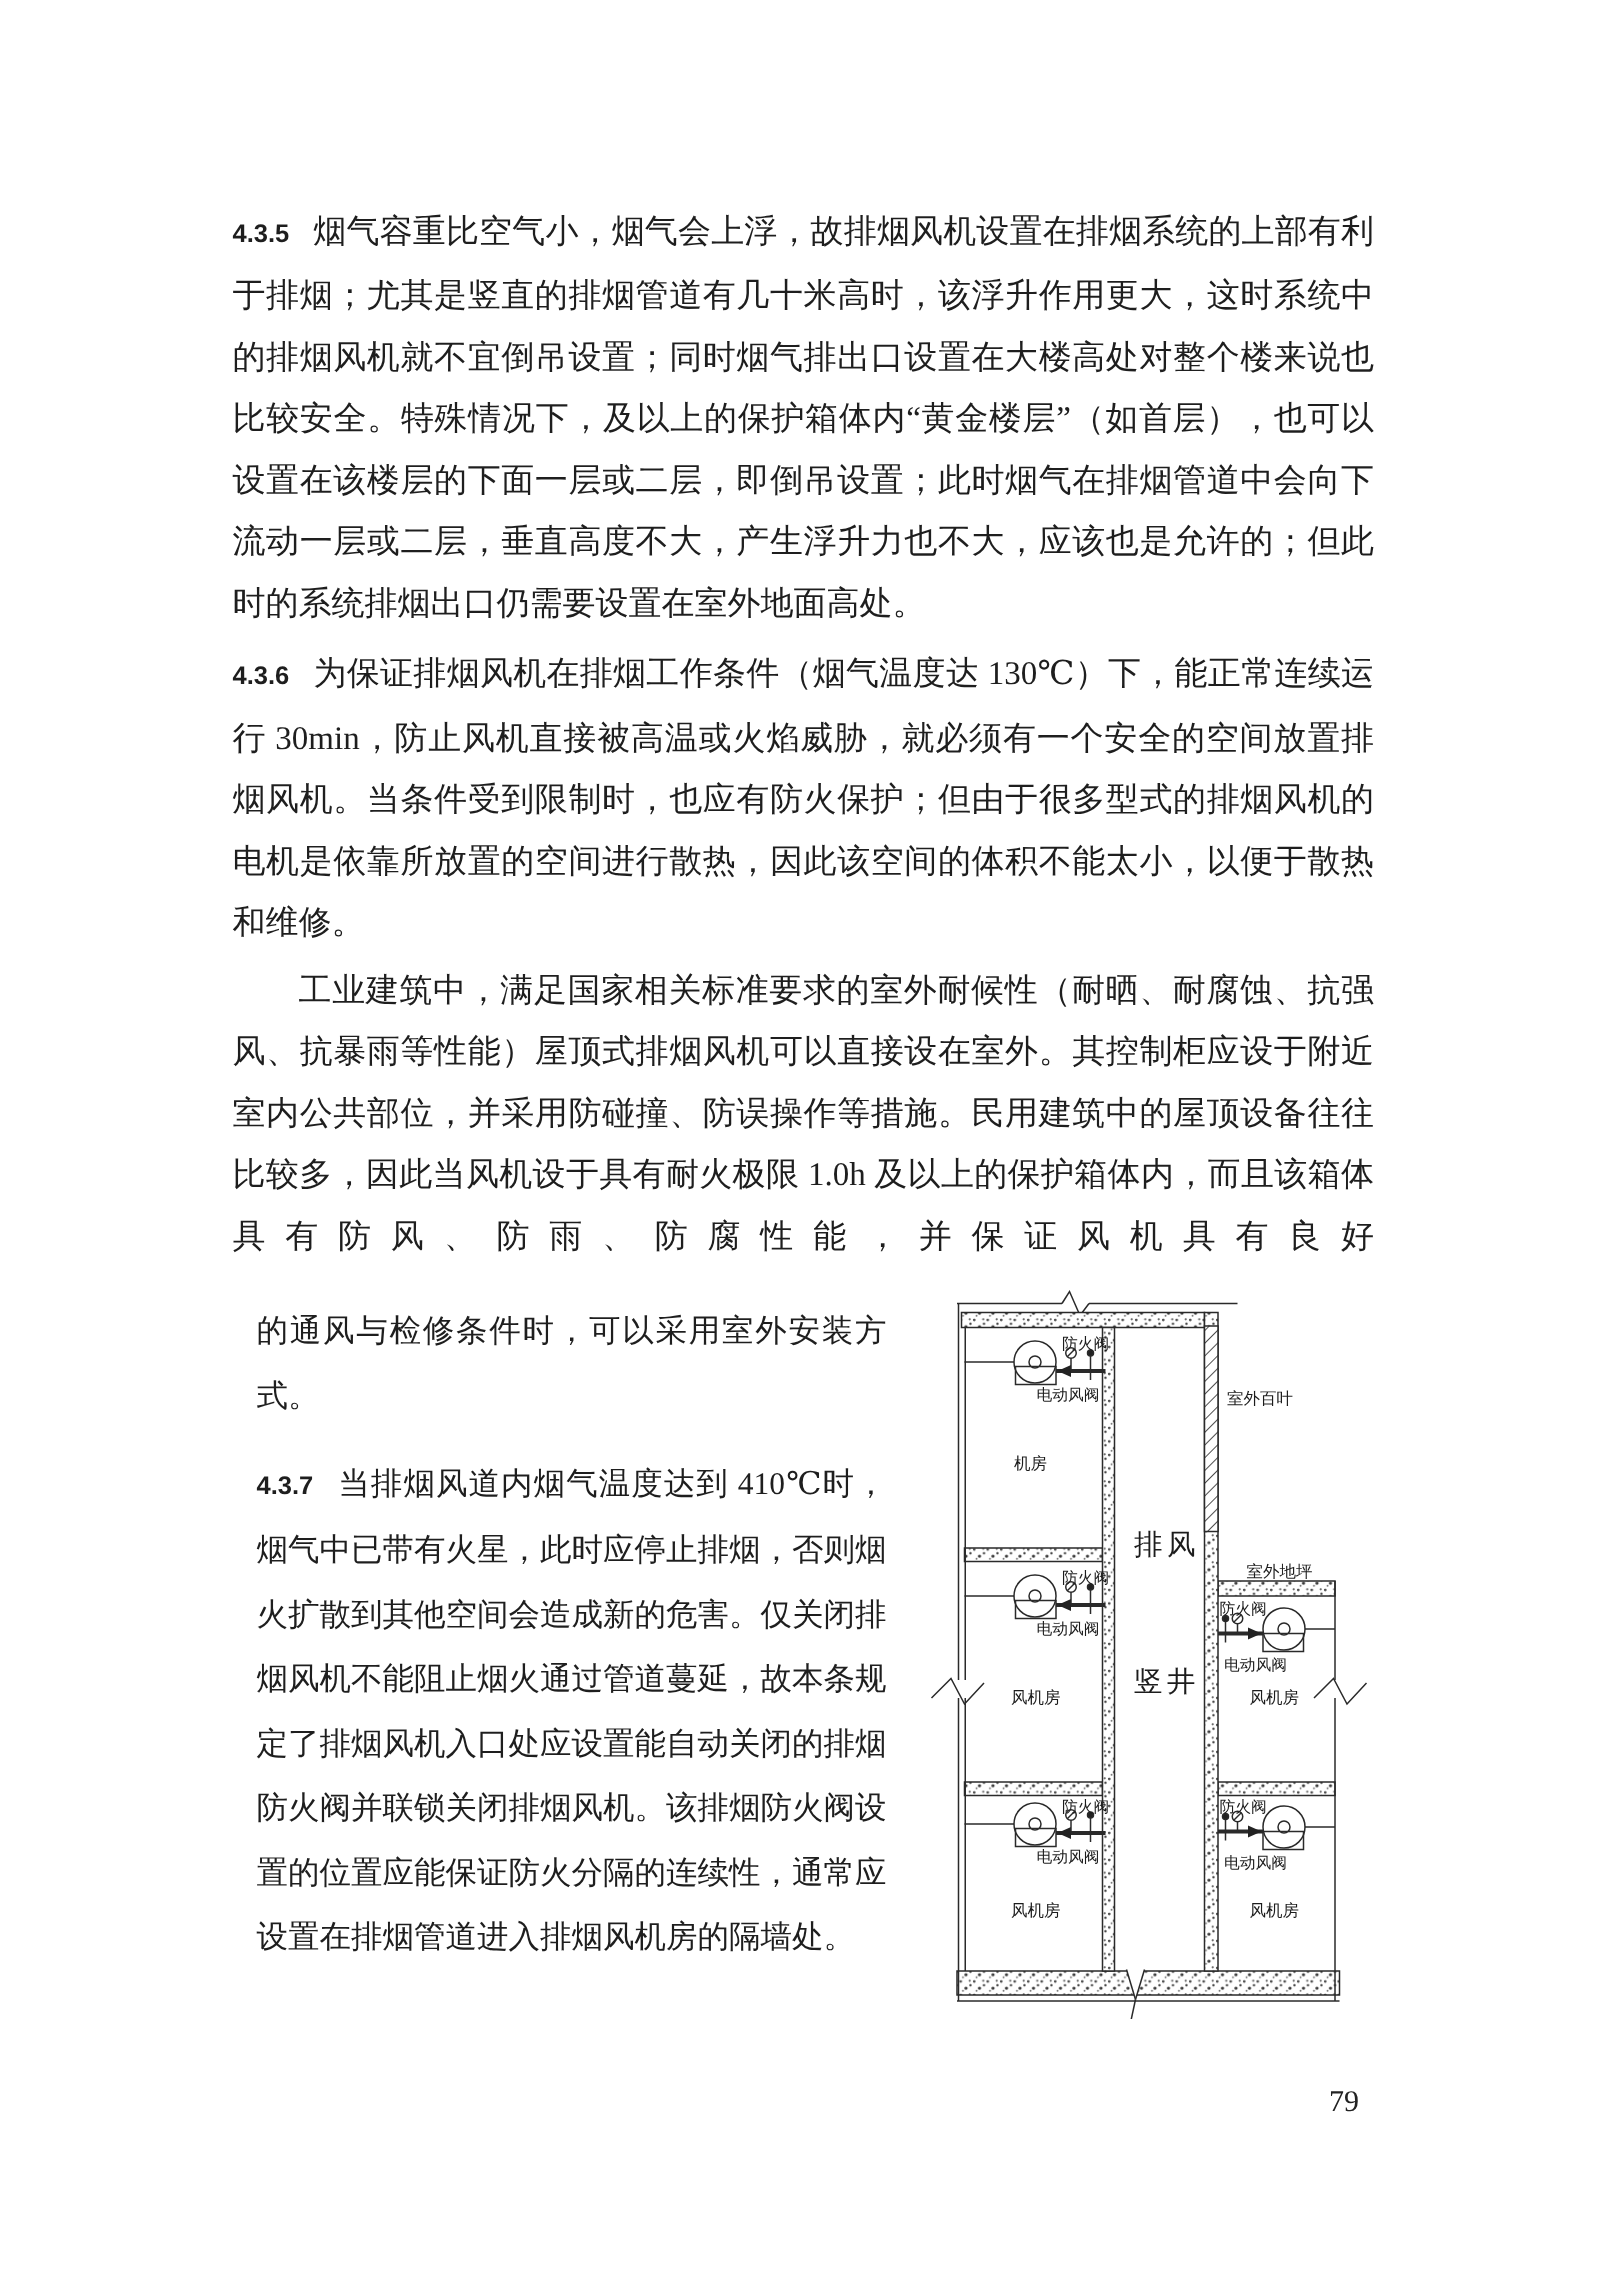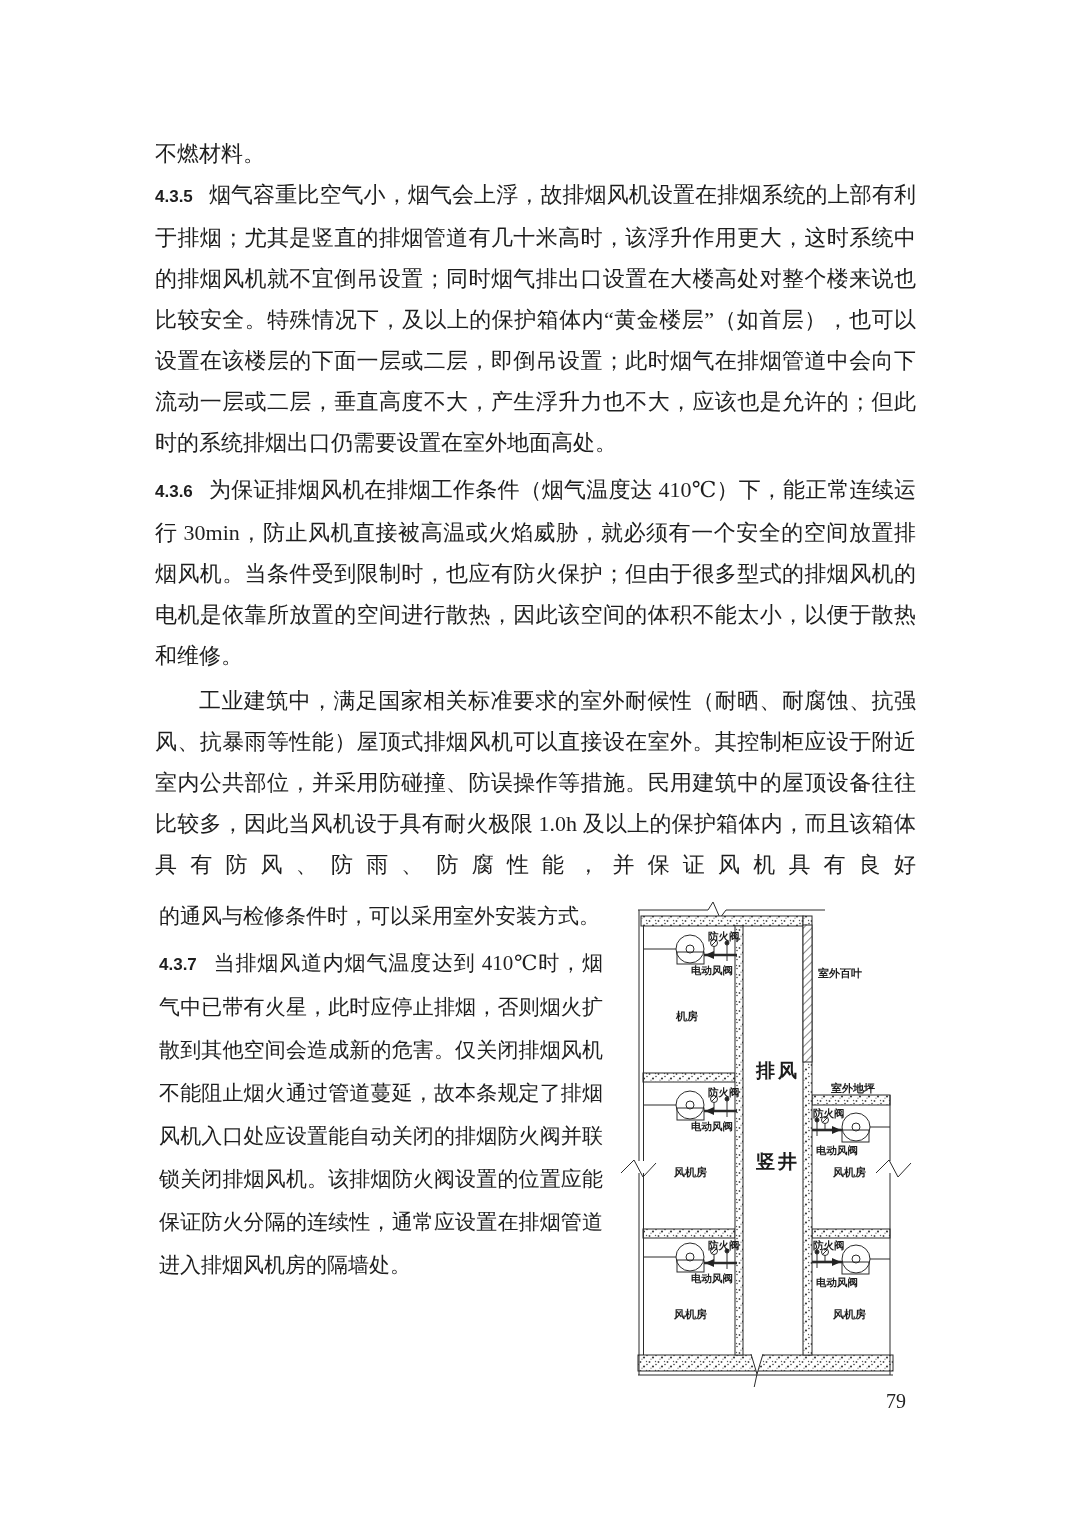--- a/index.html
+++ b/index.html
@@ -30,23 +30,23 @@
   .mt4{margin-top:4px;}
   .wrap-region{
     display:flex;align-items:flex-start;
     margin-top:6px;
   }
   .text-column{
     width:452px;flex:none;
     font-size:21px;line-height:43px;
     text-align:justify;
   }
-  .text-column p{margin:4px;}
+  .text-column p{margin:16px;}
   .fig-column{
-    width:306px;flex:none;margin-left:auto;font-weight:bold;
+    width:306px;flex:none;margin-left:auto;
   }
   .fig-column svg{display:block;}
   .fig-caption{
     font-size:21px;text-align:center;margin-top:2px;
     letter-spacing:1px;color:#222;
   }
   .page-number{
     position:absolute;left:886px;top:1390px;
     font-size:20px;color:#222;
   }
@@ -56,25 +56,24 @@
   }
   .fig-small{font-size:10.5px;}
   .fig-room{font-size:11px;}
   .fig-shaft{font-size:19px;letter-spacing:3px;}
 </style>
 </head>
 <body>
 
 <div class="text-content">
 
-  <p class="wide-par">不燃材料。</p>
 
   <p class="wide-par"><span class="sec-num">4.3.5</span><span>烟气容重比空气小，烟气会上浮，故排烟风机设置在排烟系统的上部有利于排烟；尤其是竖直的排烟管道有几十米高时，该浮升作用更大，这时系统中的排烟风机就不宜倒吊设置；同时烟气排出口设置在大楼高处对整个楼来说也比较安全。特殊情况下，及以上的保护箱体内“黄金楼层”（如首层），也可以设置在该楼层的下面一层或二层，即倒吊设置；此时烟气在排烟管道中会向下流动一层或二层，垂直高度不大，产生浮升力也不大，应该也是允许的；但此时的系统排烟出口仍需要设置在室外地面高处。</span></p>
 
-  <p class="wide-par mt6"><span class="sec-num">4.3.6</span><span>为保证排烟风机在排烟工作条件（烟气温度达 410℃）下，能正常连续运行 30min，防止风机直接被高温或火焰威胁，就必须有一个安全的空间放置排烟风机。当条件受到限制时，也应有防火保护；但由于很多型式的排烟风机的电机是依靠所放置的空间进行散热，因此该空间的体积不能太小，以便于散热和维修。</span></p>
+  <p class="wide-par mt6"><span class="sec-num">4.3.6</span><span>为保证排烟风机在排烟工作条件（烟气温度达 130℃）下，能正常连续运行 30min，防止风机直接被高温或火焰威胁，就必须有一个安全的空间放置排烟风机。当条件受到限制时，也应有防火保护；但由于很多型式的排烟风机的电机是依靠所放置的空间进行散热，因此该空间的体积不能太小，以便于散热和维修。</span></p>
 
   <p class="wide-par indent2 fill-last mt4">工业建筑中，满足国家相关标准要求的室外耐候性（耐晒、耐腐蚀、抗强风、抗暴雨等性能）屋顶式排烟风机可以直接设在室外。其控制柜应设于附近室内公共部位，并采用防碰撞、防误操作等措施。民用建筑中的屋顶设备往往比较多，因此当风机设于具有耐火极限 1.0h 及以上的保护箱体内，而且该箱体具有防风、防雨、防腐性能，并保证风机具有良好</p>
 
   <div class="wrap-region">
 
     <div class="text-column">
       <p>的通风与检修条件时，可以采用室外安装方式。</p>
       <p><span class="sec-num">4.3.7</span><span>当排烟风道内烟气温度达到 410℃时，烟气中已带有火星，此时应停止排烟，否则烟火扩散到其他空间会造成新的危害。仅关闭排烟风机不能阻止烟火通过管道蔓延，故本条规定了排烟风机入口处应设置能自动关闭的排烟防火阀并联锁关闭排烟风机。该排烟防火阀设置的位置应能保证防火分隔的连续性，通常应设置在排烟管道进入排烟风机房的隔墙处。</span></p>
     </div>
 

